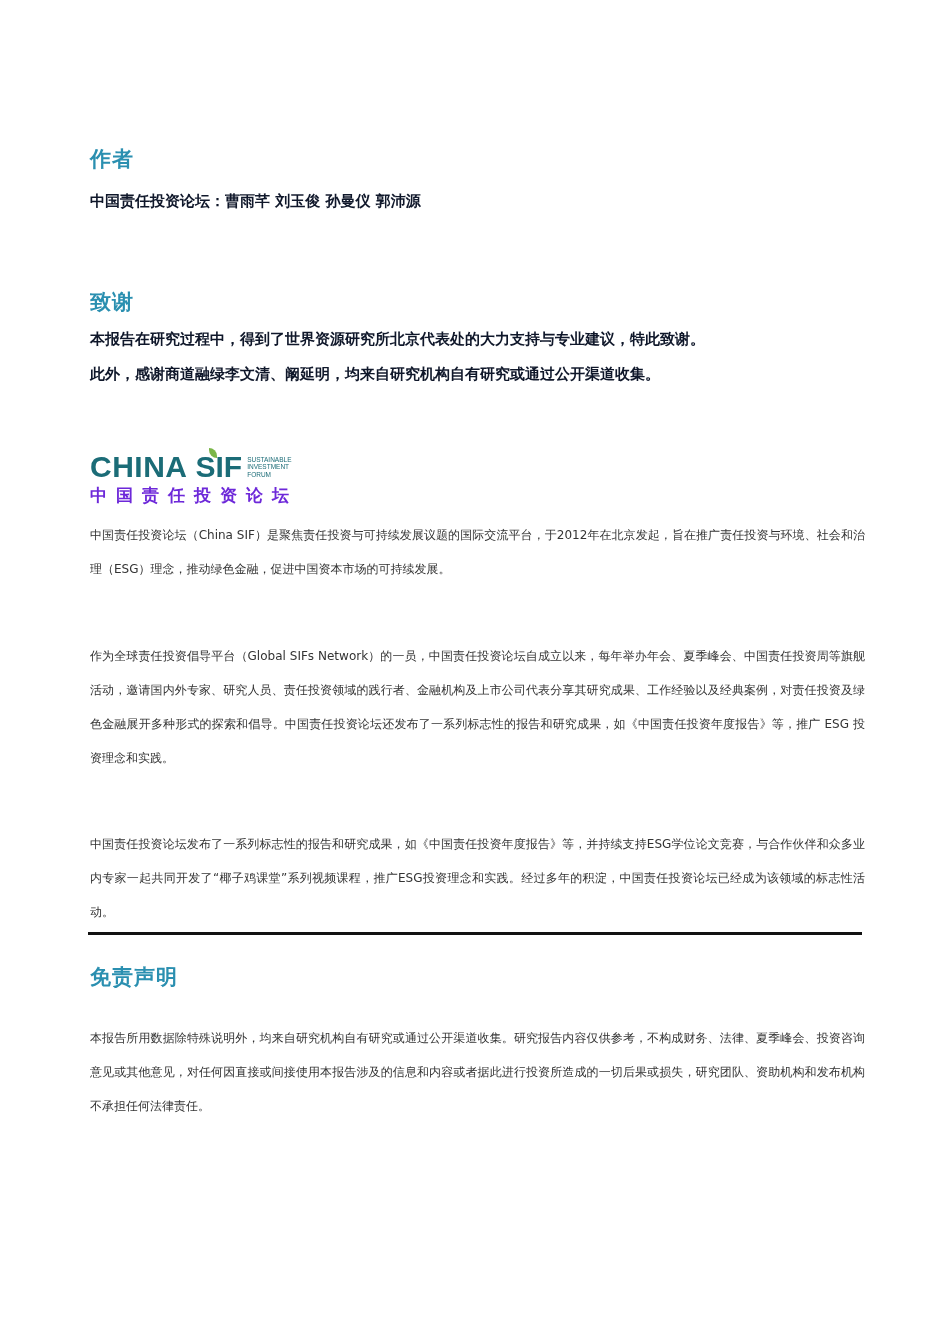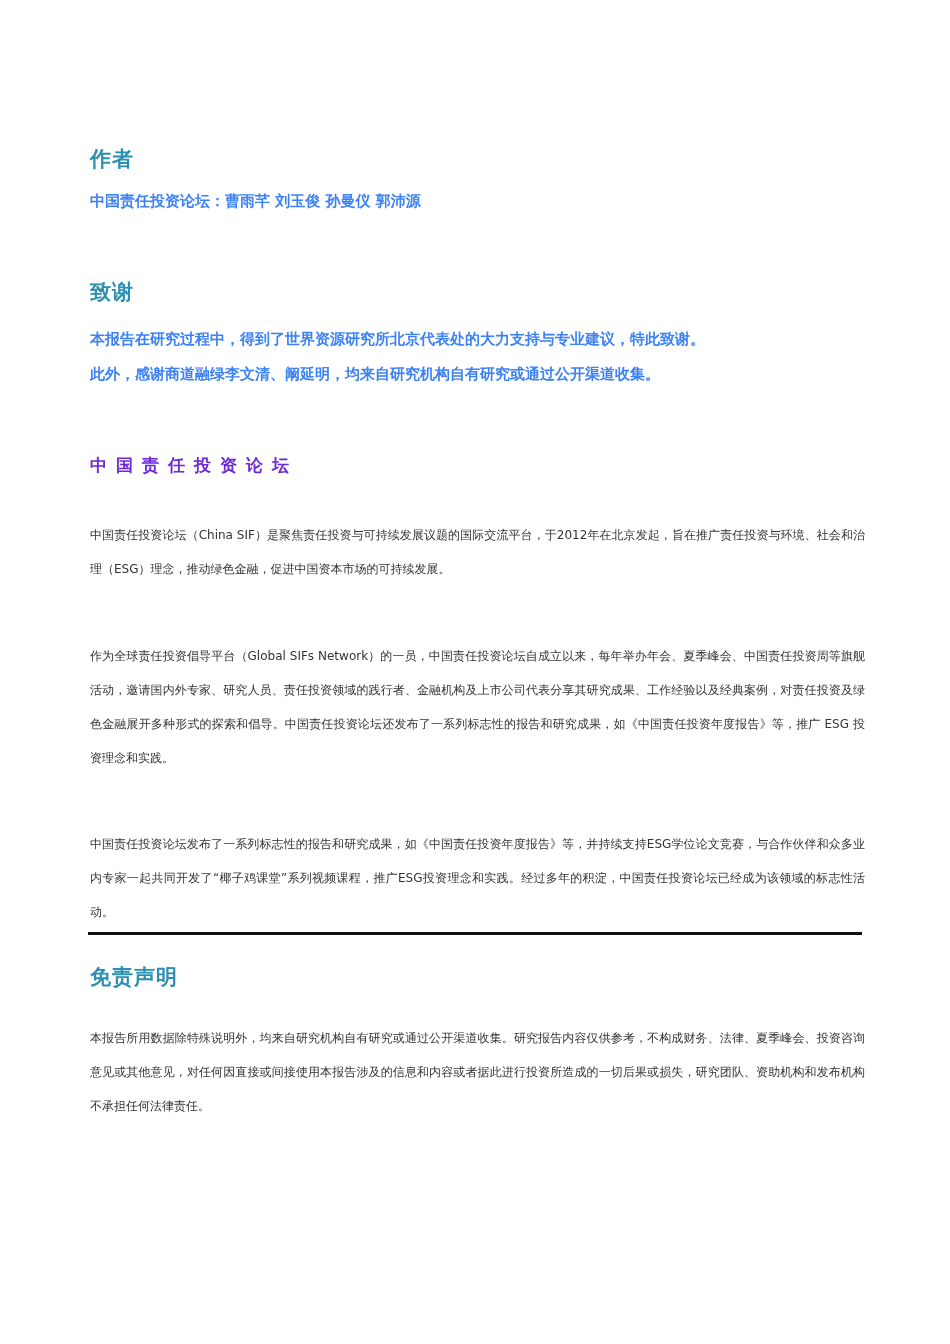--- a/index.html
+++ b/index.html
@@ -1,42 +1,54 @@
 <!DOCTYPE html>
 <html><head>
   <meta charset="utf-8">
   <style>
     * { box-sizing: border-box; margin: 0; padding: 0; }
     html, body { width: 950px; height: 1344px; background: #ffffff; }
     body { position: relative; font-family: "DejaVu Sans", "Liberation Sans", sans-serif; color: #222222; overflow: hidden; }
     .heading { position: absolute; left: 90px; font-size: 21px; font-weight: bold; color: #2a8fb0; letter-spacing: 1px; }
-    .bold-line { position: absolute; left: 90px; font-size: 15px; font-weight: bold; color: #3b82f6; white-space: nowrap; }
+    .bold-line { position: absolute; left: 90px; font-size: 15px; font-weight: bold; color: #0f172a; white-space: nowrap; }
     .para { position: absolute; left: 90px; width: 775px; font-size: 12px; line-height: 34px; color: #333333; text-align: justify; }
     .logo { position: absolute; left: 90px; top: 452px; width: 215px; height: 56px; }
     .logo-row { display: flex; align-items: center; height: 30px; }
     .logo-china { font-family: "Liberation Sans", sans-serif; font-weight: bold; font-size: 30px; color: #1b6c77; letter-spacing: 0.5px; line-height: 30px; }
     .logo-sif { font-family: "Liberation Sans", sans-serif; font-weight: bold; font-size: 30px; color: #1b6c77; margin-left: 8px; line-height: 30px; position: relative; }
     .logo-leaf { position: absolute; left: 13px; top: -4px; width: 8px; height: 10px; background: #7ab648; border-radius: 0 8px 0 8px; }
     .logo-sub { margin-left: 5px; font-family: "Liberation Sans", sans-serif; font-size: 6.5px; line-height: 7.5px; color: #1b6c77; }
     .logo-cn { font-size: 17px; font-weight: bold; color: #6d28d9; letter-spacing: 9px; margin-top: 2px; white-space: nowrap; }
     .divider { position: absolute; left: 88px; top: 932px; width: 774px; height: 3px; background: #111111; }
   </style>
 </head>
 <body>
 
 <div>
 
   <h2 class="heading" style="top:145px;">作者</h2>
   <p class="bold-line" style="top:192px;">中国责任投资论坛：曹雨芊 刘玉俊 孙曼仪 郭沛源</p>
 
-  <h2 class="heading" style="top:278px;">致谢</h2>
+  <h2 class="heading" style="top:288px;">致谢</h2>
   <p class="bold-line" style="top:330px;">本报告在研究过程中，得到了世界资源研究所北京代表处的大力支持与专业建议，特此致谢。</p>
   <p class="bold-line" style="top:365px;">此外，感谢商道融绿李文清、阚延明，均来自研究机构自有研究或通过公开渠道收集。</p>
 
   <div class="logo">
+    <div class="logo-row">
+      <span class="logo-china">CHINA</span>
+      <span class="logo-sif">
+        <span>SIF</span>
+        <span class="logo-leaf"></span>
+      </span>
+      <span class="logo-sub">
+        <div>SUSTAINABLE</div>
+        <div>INVESTMENT</div>
+        <div>FORUM</div>
+      </span>
+    </div>
     <div class="logo-cn">中国责任投资论坛</div>
   </div>
 
   <p class="para" style="top:518px;">中国责任投资论坛（China SIF）是聚焦责任投资与可持续发展议题的国际交流平台，于2012年在北京发起，旨在推广责任投资与环境、社会和治理（ESG）理念，推动绿色金融，促进中国资本市场的可持续发展。</p>
   <p class="para" style="top:639px;">作为全球责任投资倡导平台（Global SIFs Network）的一员，中国责任投资论坛自成立以来，每年举办年会、夏季峰会、中国责任投资周等旗舰活动，邀请国内外专家、研究人员、责任投资领域的践行者、金融机构及上市公司代表分享其研究成果、工作经验以及经典案例，对责任投资及绿色金融展开多种形式的探索和倡导。中国责任投资论坛还发布了一系列标志性的报告和研究成果，如《中国责任投资年度报告》等，推广 ESG 投资理念和实践。</p>
   <p class="para" style="top:827px;">中国责任投资论坛发布了一系列标志性的报告和研究成果，如《中国责任投资年度报告》等，并持续支持ESG学位论文竞赛，与合作伙伴和众多业内专家一起共同开发了“椰子鸡课堂”系列视频课程，推广ESG投资理念和实践。经过多年的积淀，中国责任投资论坛已经成为该领域的标志性活动。</p>
 
   <div class="divider"></div>
 
   <h2 class="heading" style="top:963px;">免责声明</h2>

